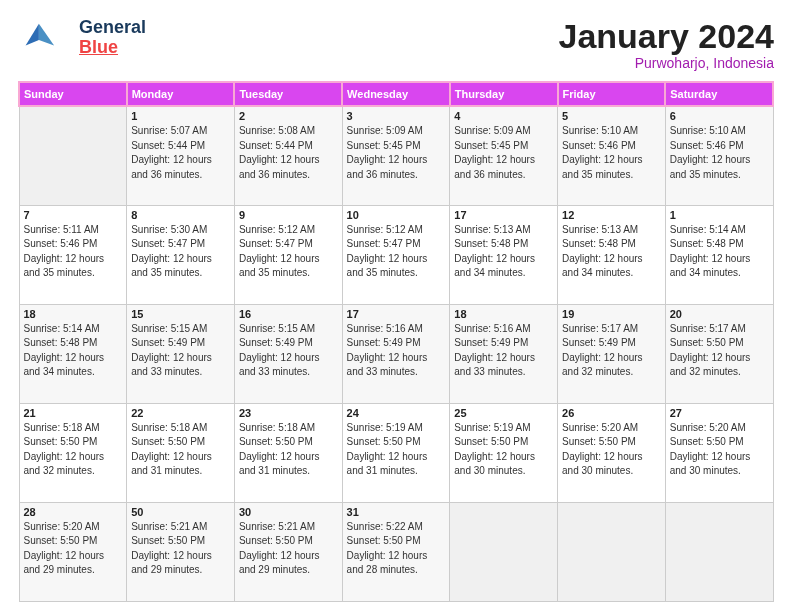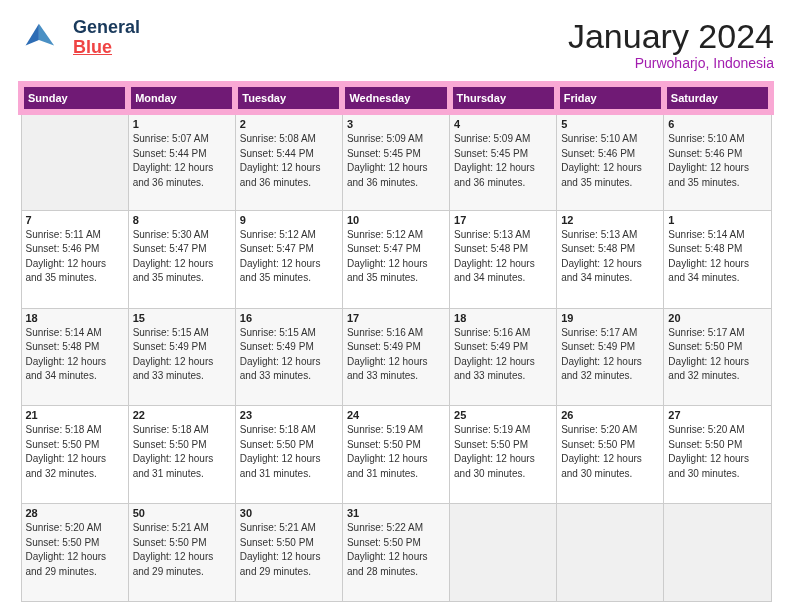--- a/index.html
+++ b/index.html
@@ -19,66 +19,66 @@
     }
     .header {
       display: flex;
       justify-content: space-between;
       align-items: flex-start;
       margin-bottom: 10px;
     }
     .logo {
       display: flex;
       align-items: center;
-      gap: 17px;
+      gap: 23px;
     }
     .logo-text {
       font-size: 18px;
       font-weight: bold;
       color: #1a3a5c;
       line-height: 1.1;
     }
     .logo-text span {
       color: #ef4444;
       text-decoration: underline;
     }
     .logo-icon {
       width: 38px;
       height: 38px;
     }
     .title-block {
       text-align: right;
     }
     .month-title {
       font-size: 34px;
-      font-weight: normal;
+      font-weight: bold;
       color: #222;
       line-height: 1.1;
       text-align: right;
     }
     .location {
       font-size: 14px;
       color: #a21caf;
       margin-top: 0;
     }
     .calendar {
       flex: 1;
       border: 1px solid #ccc;
       border-collapse: collapse;
       width: 100%;
       table-layout: fixed;
     }
     .calendar th {
-      background: #701a75;
+      background: #d946ef;
       color: #fff;
       font-size: 11px;
       font-weight: bold;
       padding: 5px 4px;
       text-align: left;
-      border: 6px solid #f9a8d4;
+      border: 2px solid #f9a8d4;
     }
     .calendar td {
       vertical-align: top;
       border: 1px solid #ccc;
       padding: 3px 4px;
       font-size: 9px;
       color: #333;
       height: 88px;
       background: #fff;
     }

